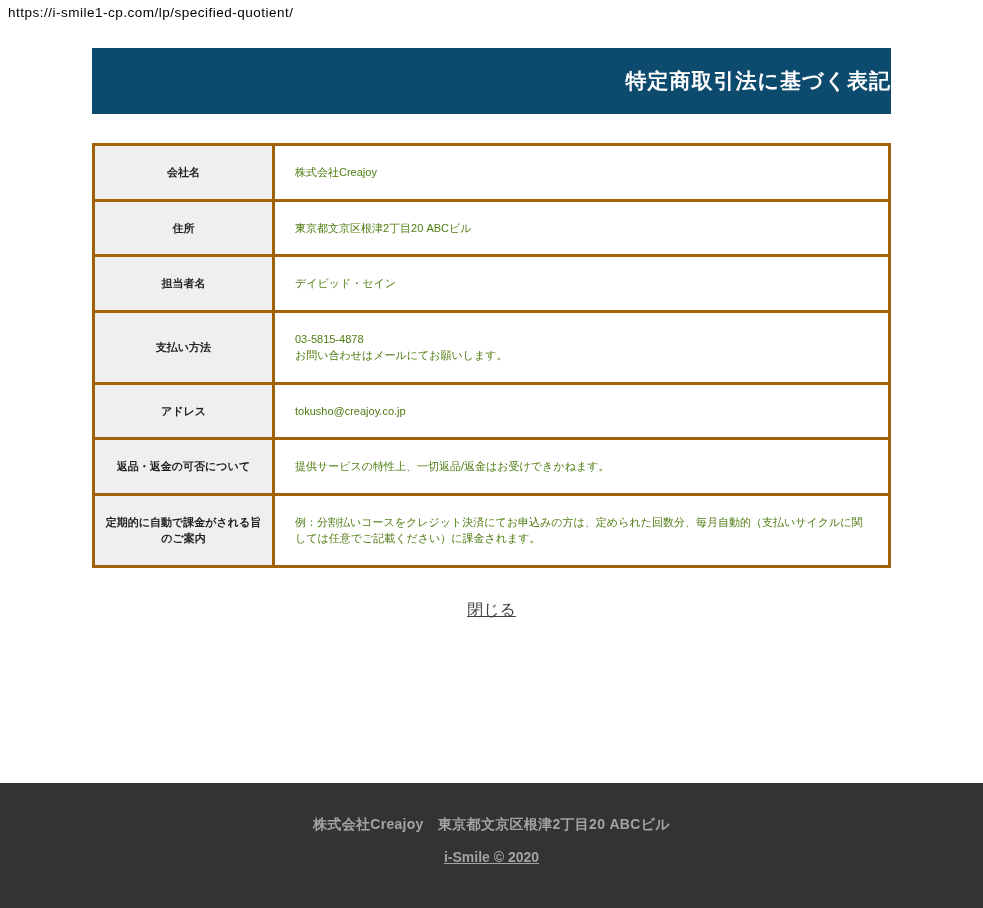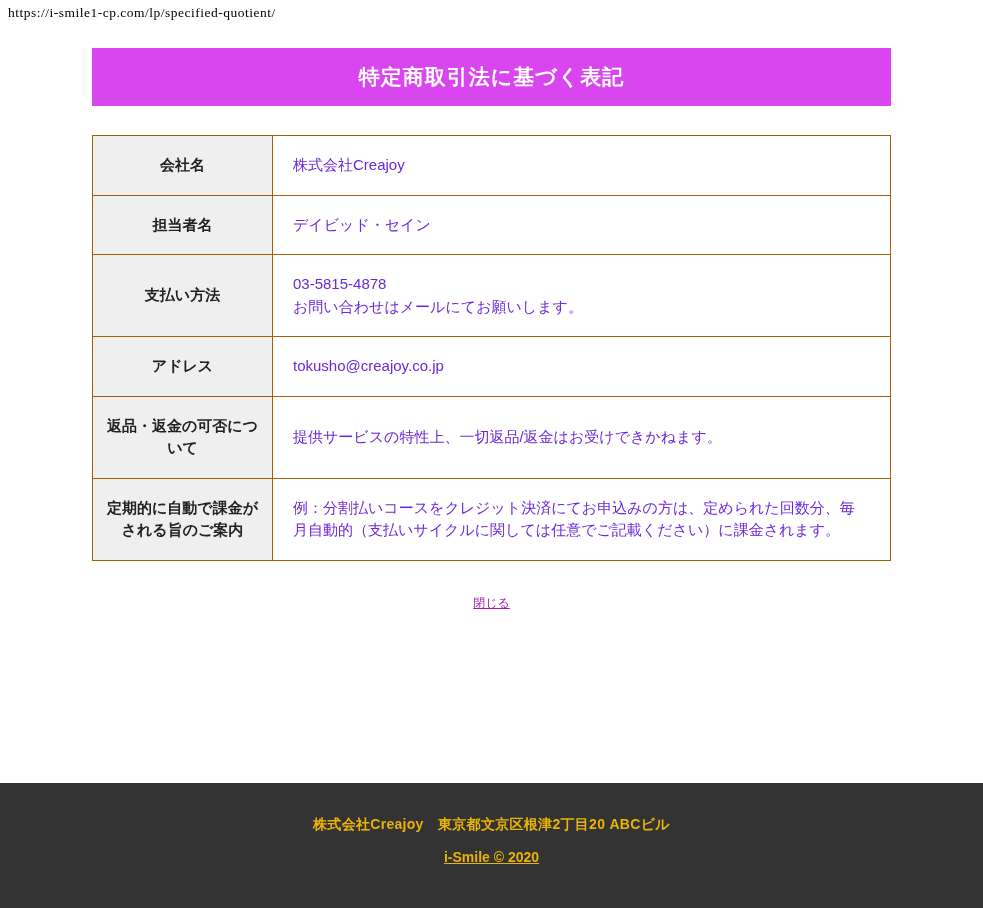--- a/index.html
+++ b/index.html
@@ -5,98 +5,98 @@
   * { margin: 0; padding: 0; box-sizing: border-box; }
   html, body {
     width: 983px;
     background: #ffffff;
     font-family: "Liberation Sans", "DejaVu Sans", sans-serif;
     color: #333333;
   }
   body { min-height: 908px; position: relative; }
 
   .url-line {
-    font-family: Liberation Serif, serif;
+    font-family: Liberation Sans, sans-serif;
     font-size: 13.5px;
     color: #000000;
     padding: 5px 0 0 8px;
     letter-spacing: 0.5px;
     height: 22px;
   }
 
   .container {
     width: 799px;
     margin-left: 92px;
   }
 
   .banner {
     margin-top: 26px;
-    height: 58px;
-    background: #d946ef;
+    height: 66px;
+    background: #0c4a6e;
     display: flex;
     align-items: center;
-    justify-content: center;
+    justify-content: flex-end;
   }
   .banner h1 {
     color: #ffffff;
     font-size: 21px;
     font-weight: bold;
     letter-spacing: 1px;
   }
 
   table.tokusho {
     margin-top: 29px;
     width: 799px;
     border-collapse: collapse;
     table-layout: fixed;
   }
   table.tokusho th,
   table.tokusho td {
-    border: 1px solid #a16207;
-    font-size: 15px;
+    border: 3px solid #a16207;
+    font-size: 11px;
     line-height: 1.5;
   }
   table.tokusho th {
     width: 180px;
     background: #efefef;
     font-weight: bold;
     color: #222222;
     text-align: center;
     vertical-align: middle;
     padding: 18px 8px;
   }
   table.tokusho td {
     background: #ffffff;
-    color: #6d28d9;
+    color: #4d7c0f;
     text-align: left;
     vertical-align: middle;
     padding: 18px 24px 18px 20px;
     white-space: pre-line;
   }
 
   .close-wrap {
     text-align: center;
     margin-top: 32px;
     height: 22px;
   }
   .close-link {
-    color: #a21caf;
-    font-size: 12px;
+    color: #404040;
+    font-size: 16px;
     text-decoration: underline;
     cursor: pointer;
   }
 
   footer {
     position: absolute;
     left: 0;
     top: 783px;
     width: 983px;
     height: 125px;
     background: #333333;
-    color: #eab308;
+    color: #a3a3a3;
     text-align: center;
     padding-top: 33px;
   }
   footer .line1 {
     font-size: 14px;
     font-weight: 600;
     letter-spacing: 0.3px;
   }
   footer .line2 {
     font-size: 14px;
@@ -114,20 +114,24 @@
 
   <div class="banner">
     <h1>特定商取引法に基づく表記</h1>
   </div>
 
   <table class="tokusho">
     <tbody>
       <tr>
         <th>会社名</th>
         <td>株式会社Creajoy</td>
+      </tr>
+      <tr>
+        <th>住所</th>
+        <td>東京都文京区根津2丁目20 ABCビル</td>
       </tr>
       <tr>
         <th>担当者名</th>
         <td>デイビッド・セイン</td>
       </tr>
       <tr>
         <th>支払い方法</th>
         <td>03-5815-4878
 お問い合わせはメールにてお願いします。</td>
       </tr>

